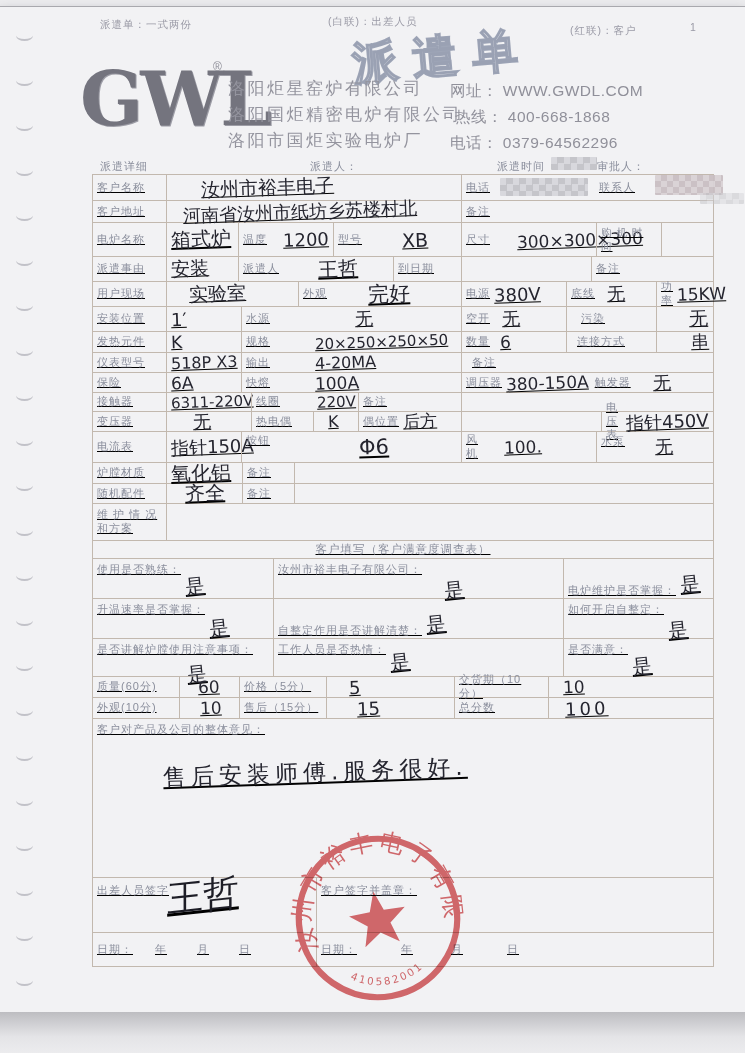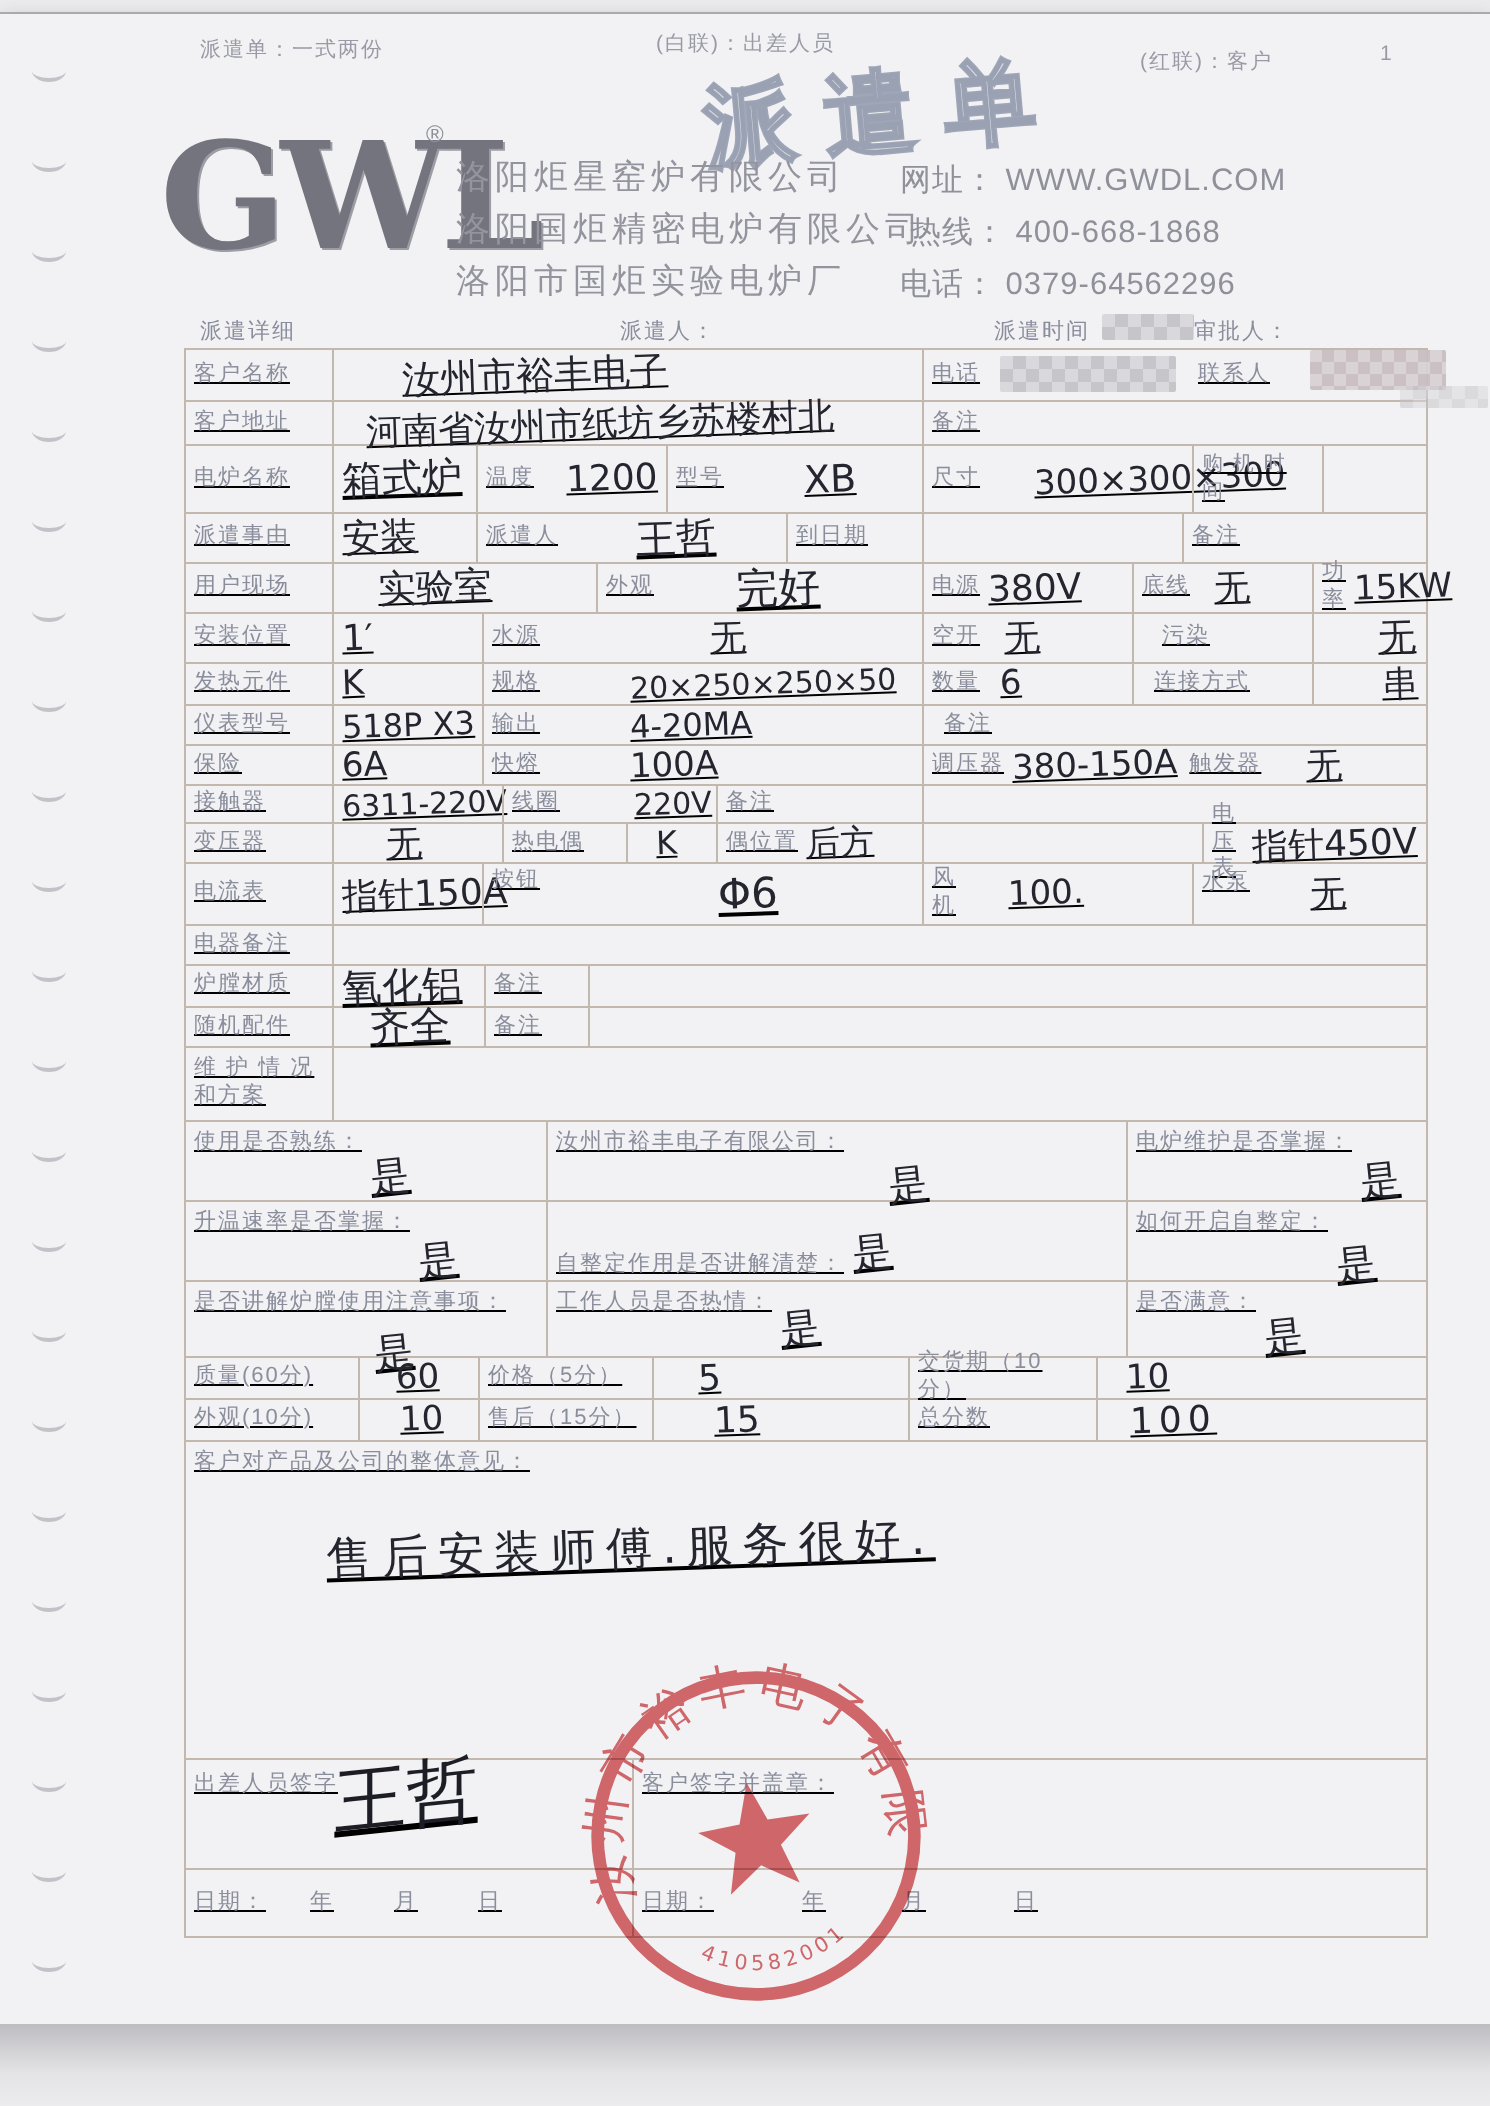--- a/index.html
+++ b/index.html
@@ -370,26 +370,20 @@
         <span class="pl">风
 机</span>
         <span class="hw" style="font-size:17px;margin-left:22px">100.</span>
       </div>
       <div class="c bl grow">
         <span class="pl" style="align-self:flex-start;margin-top:3px">水泵</span>
         <span class="hw" style="font-size:18px;margin-left:26px">无</span>
       </div>
     </div>
 
-    <div class="r" style="height:20px">
-      <div class="c" style="width:73px">
-          <span class="pl">电器备注</span>
-        </div>
-      <div class="c bl grow"></div>
-    </div>
 
     <div class="r" style="height:21px">
       <div class="c" style="width:73px">
           <span class="pl">炉膛材质</span>
         </div>
       <div class="c bl" style="width:76px">
           <span class="hw" style="font-size:20px">氧化铝</span>
         </div>
       <div class="c bl" style="width:52px">
           <span class="pl">备注</span>
@@ -411,31 +405,36 @@
     </div>
 
     <div class="r" style="height:37px">
       <div class="c" style="width:73px">
           <span class="pl">维 护 情 况
 和方案</span>
         </div>
       <div class="c bl grow"></div>
     </div>
 
+    <div class="r" style="height:18px;justify-content:center">
+      <div class="c grow" style="justify-content:center">
+          <span class="pl" style="font-size:11.5px">客户填写（客户满意度调查表）</span>
+        </div>
+    </div>
 
     <div class="r" style="height:40px">
       <div class="c" style="width:180px;align-items:flex-start;padding-top:4px">
         <span class="pl">使用是否熟练：</span>
         <span class="ans" style="margin-top:10px">是</span>
       </div>
       <div class="c bl" style="width:290px;align-items:flex-start;padding-top:4px">
         <span class="pl">汝州市裕丰电子有限公司：</span>
         <span class="ans" style="margin-top:14px;margin-left:18px">是</span>
       </div>
-      <div class="c bl grow" style="align-items:flex-start;padding-top:4px">
+      <div class="c bl grow" style="align-items:flex-end;padding-top:4px">
         <span class="pl">电炉维护是否掌握：</span>
         <span class="ans" style="margin-top:12px">是</span>
       </div>
     </div>
 
     <div class="r" style="height:40px">
       <div class="c" style="width:180px;align-items:flex-start;padding-top:4px">
         <span class="pl">升温速率是否掌握：</span>
         <span class="ans" style="margin-top:12px">是</span>
       </div>

